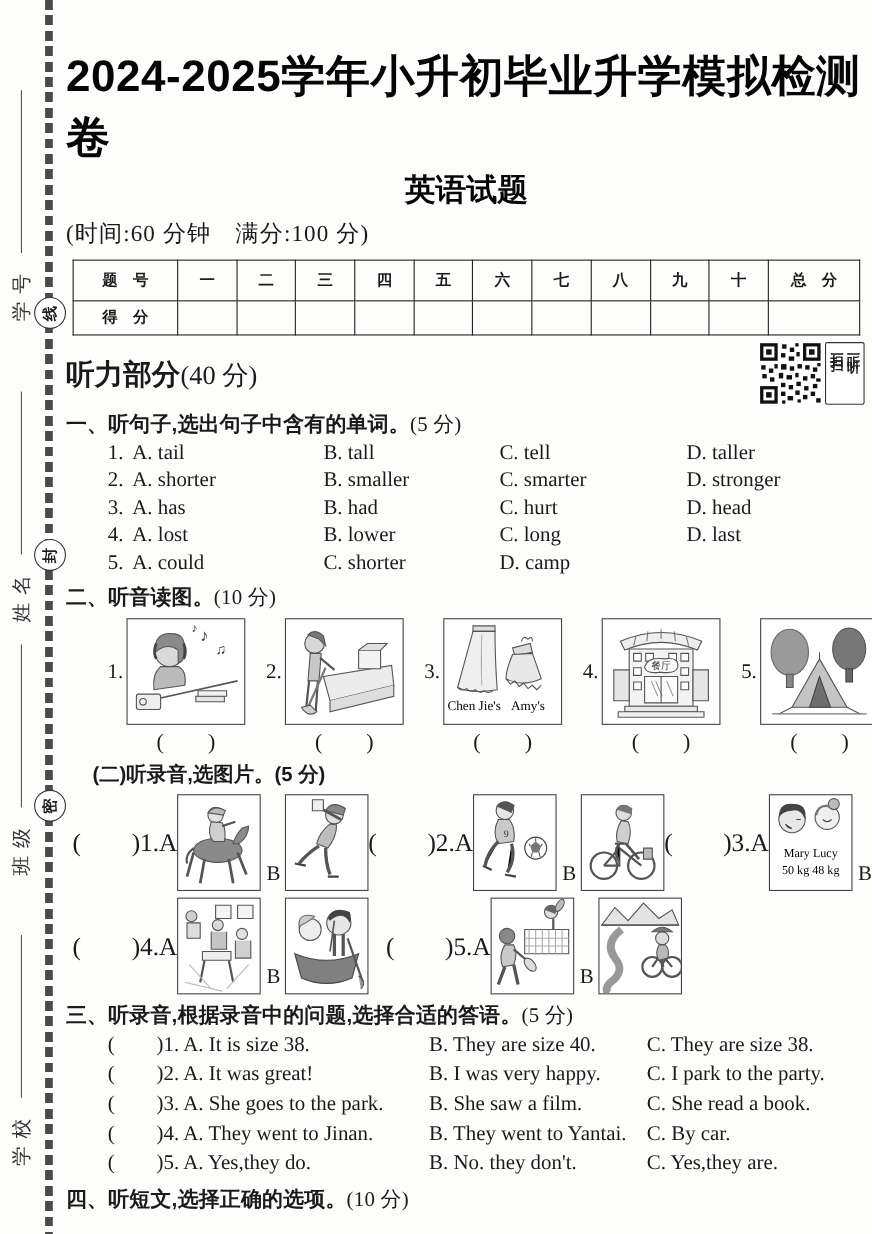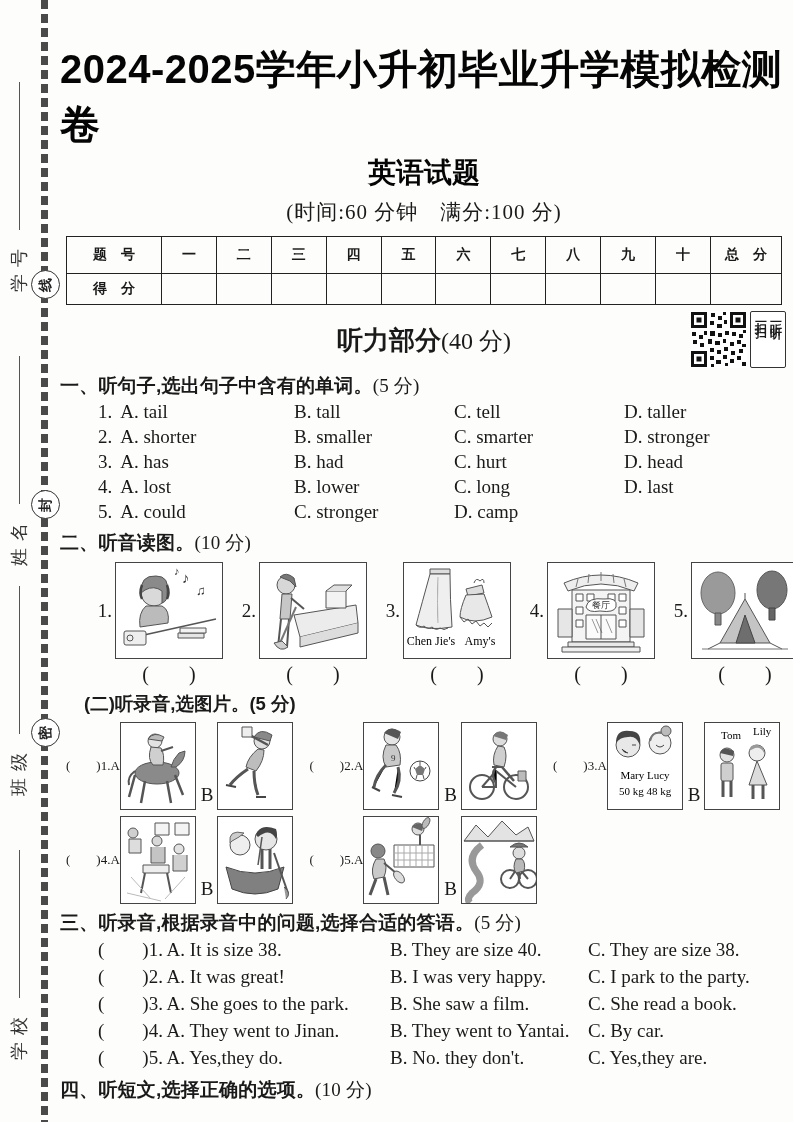--- a/index.html
+++ b/index.html
@@ -37,35 +37,35 @@
   .content { position:absolute; left:60px; top:0; width:728px; }
   .title {
     margin-top:42px; 
     font-family:"Liberation Sans", sans-serif; font-weight:900;
     font-size:40px; letter-spacing:0.5px; color:#050505;
   }
   .subtitle {
     text-align:center; font-family:"Liberation Sans", sans-serif;
     font-weight:900; font-size:28px; margin-top:2px; color:#050505;
   }
-  .meta { text-align:center; font-size:21px; margin-top:6px; letter-spacing:1px; }
+  .meta { font-size:21px; margin-top:6px; letter-spacing:1px; }
   table.score {
     border-collapse:collapse; margin:10px auto 0 auto; width:716px;
     table-layout:fixed;
   }
   table.score td {
     border:1.7px solid #222; text-align:center; vertical-align:middle;
     font-family:"Liberation Sans", sans-serif; font-size:14px; font-weight:bold;
     height:37px; padding:0;
   }
   table.score tr:last-child td { height:31px; }
-  td.wide1 { width:95px; } td.wide2 { width:71px; }
+  td.wide1 { width:95px; } td.wide2 { width:83px; }
   .listen-row { position:relative; margin-top:10px; height:52px; }
   .listen-title {
-    text-align:center; padding-top:8px;
+    text-align:left; padding-top:8px;
     font-family:"Liberation Sans", sans-serif; font-weight:bold; font-size:26px;
   }
   .listen-title .score-part { font-family:"Liberation Serif", serif; font-weight:normal; font-size:24px; }
   .qr-wrap { position:absolute; right:2px; top:-4px; display:flex; align-items:stretch; gap:3px; }
   .qr-label {
     border:1.4px solid #333; border-radius:2px; width:36px; padding:1px 2px;
     display:flex; justify-content:space-between; background:#fff;
   }
   .qr-label span {
     writing-mode:vertical-lr; text-orientation:upright;
@@ -88,21 +88,21 @@
   .opt-grid .numcell { display:flex; gap:8px; }
   
   .pics-row { display:flex; margin:6px 0 0 28px; gap:9px; }
   .pic-item { display:flex; flex-direction:column; }
   .pic-top { display:flex; align-items:center; gap:3px; }
   .pic-num { font-size:19px; width:24px; text-align:right; }
   .pic-box { width:108px; height:97px; border:1.6px solid #444; background:#fff; }
   .pic-ans { margin-left:27px; width:108px; text-align:center; font-size:20px; margin-top:2px; }
   
   .pair-row { display:flex; align-items:center; margin:6px 0 0 6px; }
-  .pair-pre { font-size:13px; white-space:nowrap; }
+  .pair-pre { font-size:23px; white-space:nowrap; }
   .pair-box { width:76px; height:88px; border:1.5px solid #444; background:#fff; flex:none; }
   .b-label { font-size:19px; margin:0 4px 0 5px; align-self:flex-end; padding-bottom:4px; }
   .pair-gap { width:16px; }
   
   .ans-grid {
     margin-left:38px; display:grid; grid-template-columns:292px 198px 1fr;
     font-size:19px; line-height:27px;
   }
   
   svg.sk { width:100%; height:100%; display:block; }
@@ -275,21 +275,21 @@
         <span>A. lost</span>
       </span>
     <span>B. lower</span>
     <span>C. long</span>
     <span>D. last</span>
 
     <span class="numcell">
         <span>5.</span>
         <span>A. could</span>
       </span>
-    <span>C. stronger</span>
+    <span>C. shorter</span>
     <span>D. camp</span>
   </div>
 
   <div class="sec-heading">
     <span>二、听音读图。</span><span class="pts">(10 分)</span>
   </div>
 
   <div class="pics-row">
     <div class="pic-item">
       <div class="pic-top">

